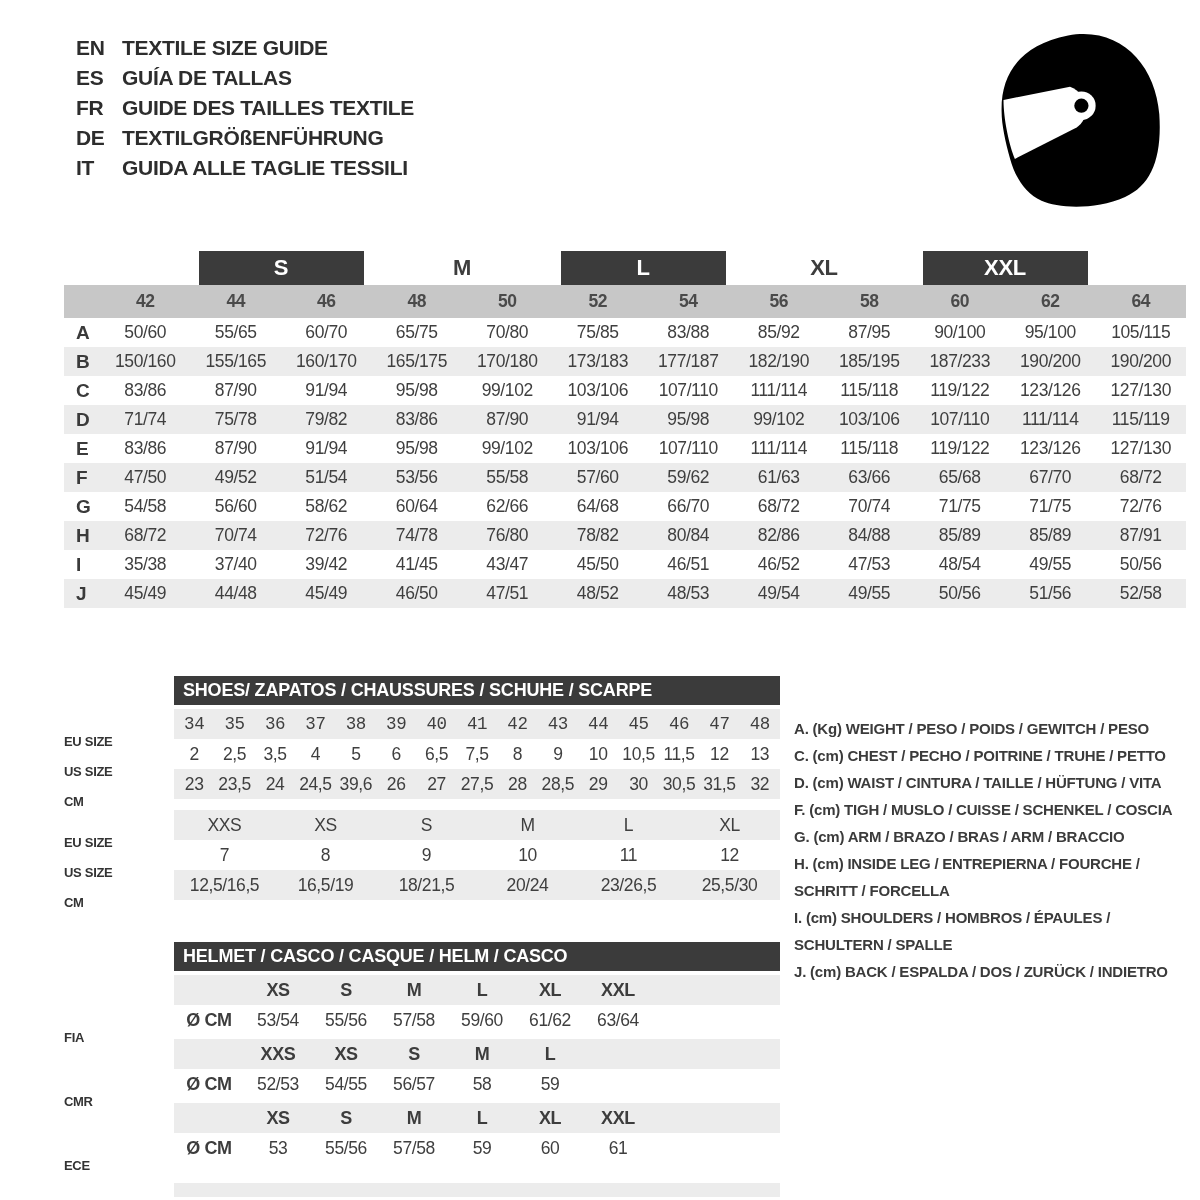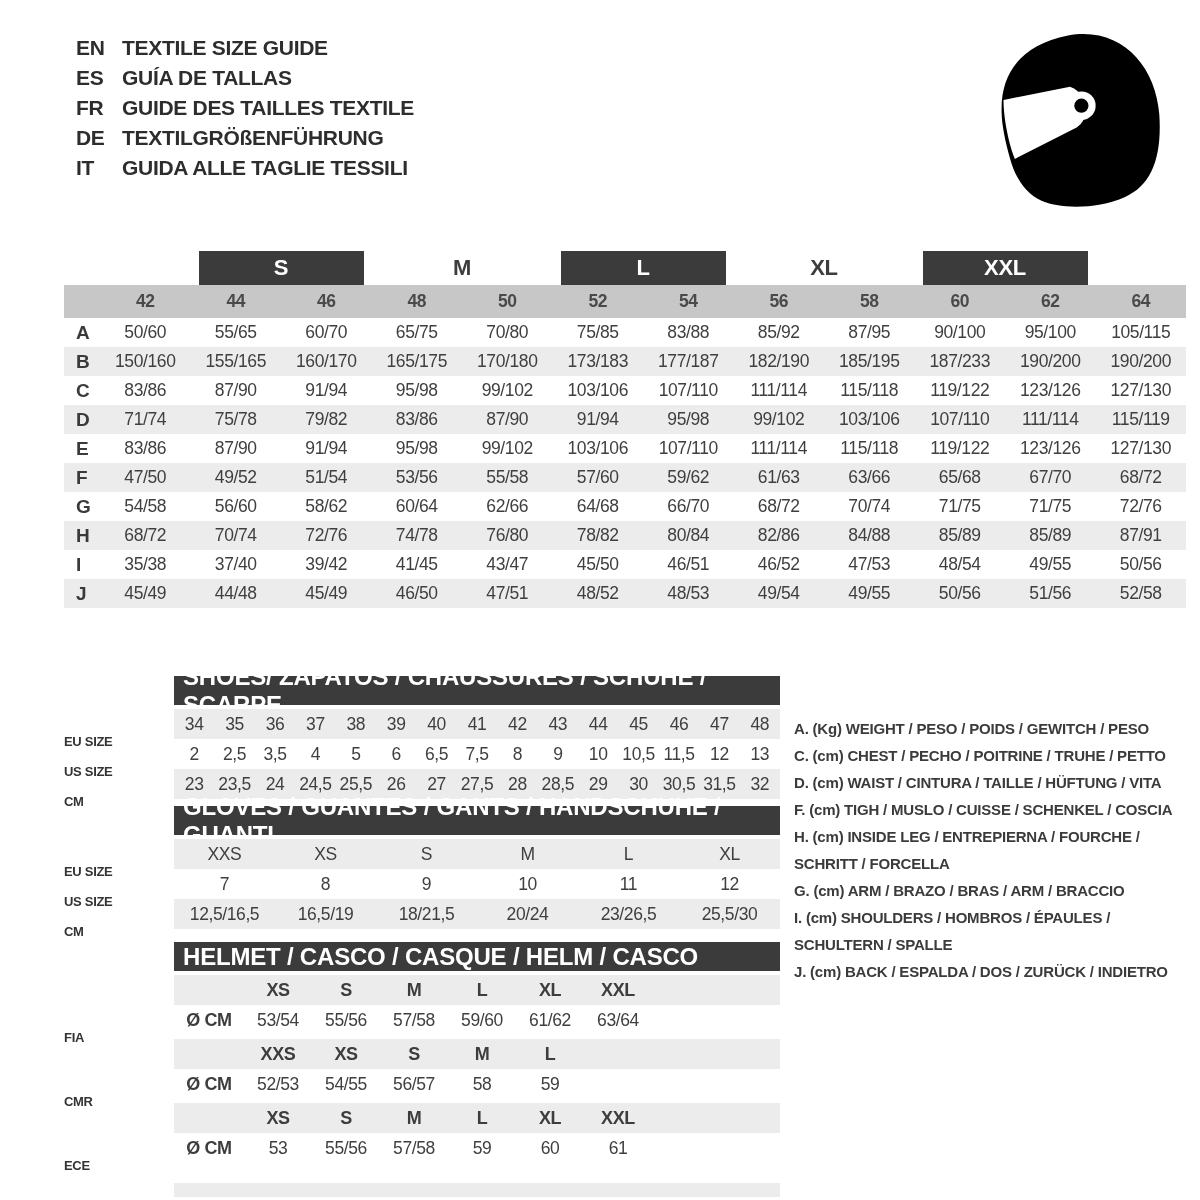--- a/index.html
+++ b/index.html
@@ -30,21 +30,21 @@
   .mt-row.stripe { background:#ececec; }
   .mt-letter { font-weight:bold; font-size:19px; padding-left:12px; color:#3a3a3a; }
   .mt-cell { text-align:center; font-size:17.5px; letter-spacing:-0.4px; white-space:nowrap; }
 
   
   .sub { position:absolute; left:64px; width:716px; }
   .shoes  { top:676px; }
   .gloves { top:806px; }
   .helmet-tbl { top:942px; }
   .sub-header { margin-left:110px; height:29px; background:#3b3b3b; color:#ffffff;
-                display:flex; align-items:center; font-weight:bold; font-size:24px;
+                display:flex; align-items:center; font-weight:bold; font-size:18px;
                 padding-left:9px; letter-spacing:-0.2px; }
   .srow { display:flex; height:30px; }
   .srow.gap { margin-top:4px; }
   .slbl { width:110px; display:flex; align-items:center; font-weight:bold;
           font-size:13px; color:#333333; letter-spacing:-0.3px;margin-top:32px; }
   .svals { flex:1; display:grid; align-items:center; text-align:center;
            font-size:17.5px; letter-spacing:-0.4px; }
   .svals.stripe { background:#ececec; }
   .scell { white-space:nowrap; }
   .scell.bold { font-weight:bold; font-size:18px; color:#3d3d3d; }
@@ -265,21 +265,21 @@
       <div class="mt-cell">52/58</div>
     </div>
   </div>
 
 <div class="sub shoes">
   <div class="sub-header">
     <span>SHOES/ ZAPATOS / CHAUSSURES / SCHUHE / SCARPE</span>
   </div>
 <div class="srow gap">
       <div class="slbl">EU SIZE</div>
-      <div class="svals stripe" style="grid-template-columns: repeat(15, 1fr);">
+      <div class="svals stripe" style="grid-template-columns: repeat(15, 1fr); font-family: Liberation Mono, monospace;">
         <div class="scell">34</div>
         <div class="scell">35</div>
         <div class="scell">36</div>
         <div class="scell">37</div>
         <div class="scell">38</div>
         <div class="scell">39</div>
         <div class="scell">40</div>
         <div class="scell">41</div>
         <div class="scell">42</div>
         <div class="scell">43</div>
@@ -310,39 +310,36 @@
         <div class="scell">13</div>
       </div>
     </div>
     <div class="srow">
       <div class="slbl">CM</div>
       <div class="svals stripe" style="grid-template-columns: repeat(15, 1fr);">
         <div class="scell">23</div>
         <div class="scell">23,5</div>
         <div class="scell">24</div>
         <div class="scell">24,5</div>
-        <div class="scell">25,5</div>
+        <div class="scell">39,6</div>
         <div class="scell">26</div>
         <div class="scell">27</div>
         <div class="scell">27,5</div>
         <div class="scell">28</div>
         <div class="scell">28,5</div>
         <div class="scell">29</div>
         <div class="scell">30</div>
         <div class="scell">30,5</div>
         <div class="scell">31,5</div>
         <div class="scell">32</div>
       </div>
     </div>
   </div>
 
 <div class="sub gloves">
-  <div class="sub-header">
-    <span>GLOVES / GUANTES / GANTS / HANDSCHUHE / GUANTI</span>
-  </div>
 <div class="srow gap">
       <div class="slbl">EU SIZE</div>
       <div class="svals stripe" style="grid-template-columns: repeat(6, 1fr);">
         <div class="scell">XXS</div>
         <div class="scell">XS</div>
         <div class="scell">S</div>
         <div class="scell">M</div>
         <div class="scell">L</div>
         <div class="scell">XL</div>
       </div>
@@ -448,17 +445,17 @@
       </div>
     </div>
     <div class="partial-stripe"></div>
   </div>
 
 <div class="legend">
     <div class="legend-item">A. (Kg) WEIGHT / PESO / POIDS / GEWITCH / PESO</div>
     <div class="legend-item">C. (cm) CHEST / PECHO / POITRINE / TRUHE / PETTO</div>
     <div class="legend-item">D. (cm) WAIST / CINTURA / TAILLE / HÜFTUNG / VITA</div>
     <div class="legend-item">F. (cm) TIGH / MUSLO / CUISSE / SCHENKEL / COSCIA</div>
+    <div class="legend-item">G. (cm) ARM / BRAZO / BRAS / ARM / BRACCIO</div>
     <div class="legend-item">H. (cm) INSIDE LEG / ENTREPIERNA / FOURCHE / SCHRITT / FORCELLA</div>
-    <div class="legend-item">G. (cm) ARM / BRAZO / BRAS / ARM / BRACCIO</div>
     <div class="legend-item">I. (cm) SHOULDERS / HOMBROS / ÉPAULES / SCHULTERN / SPALLE</div>
     <div class="legend-item">J. (cm) BACK / ESPALDA / DOS / ZURÜCK / INDIETRO</div>
   </div>
 
 </body></html>

